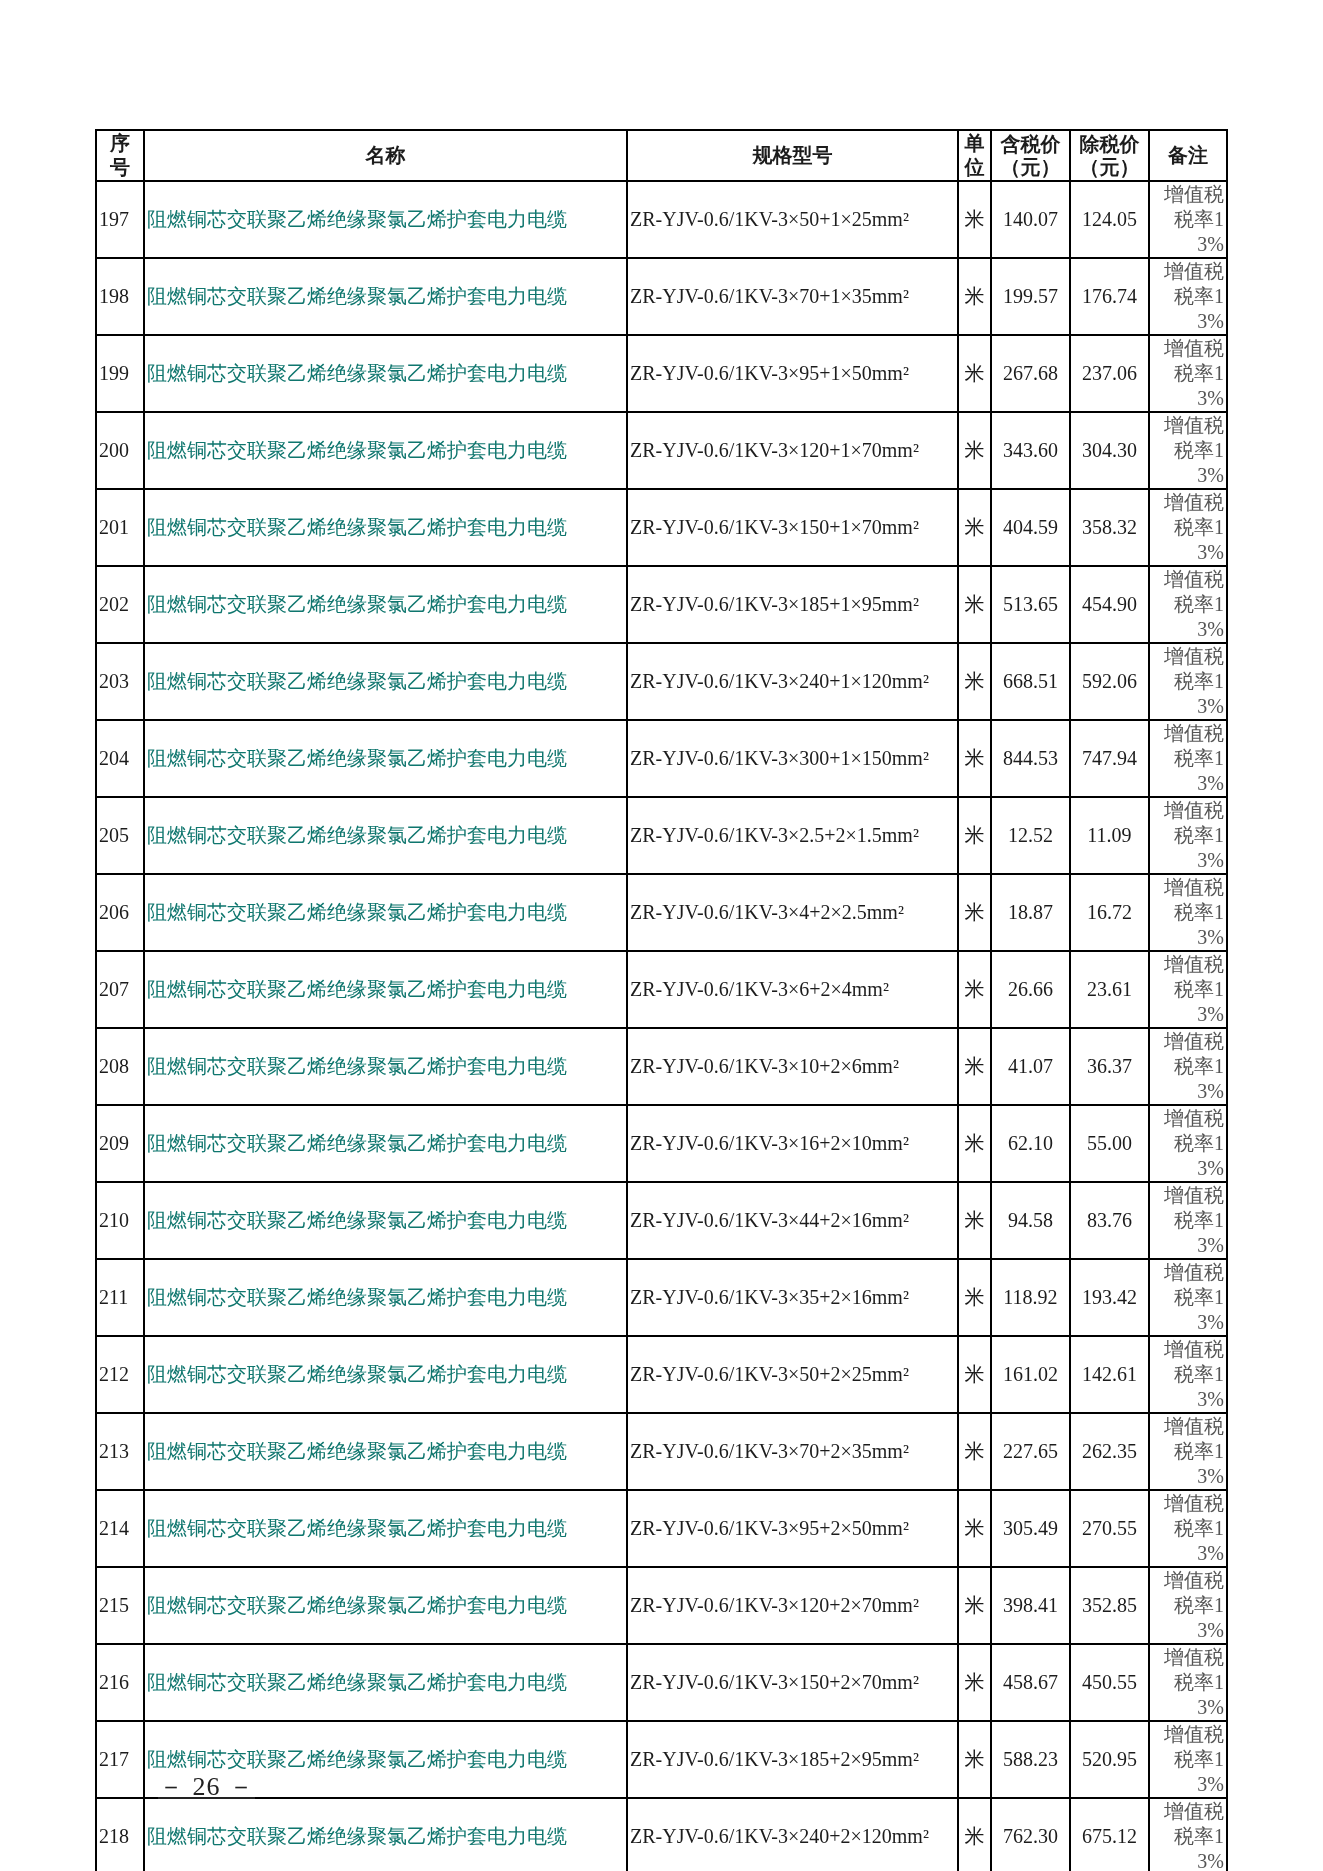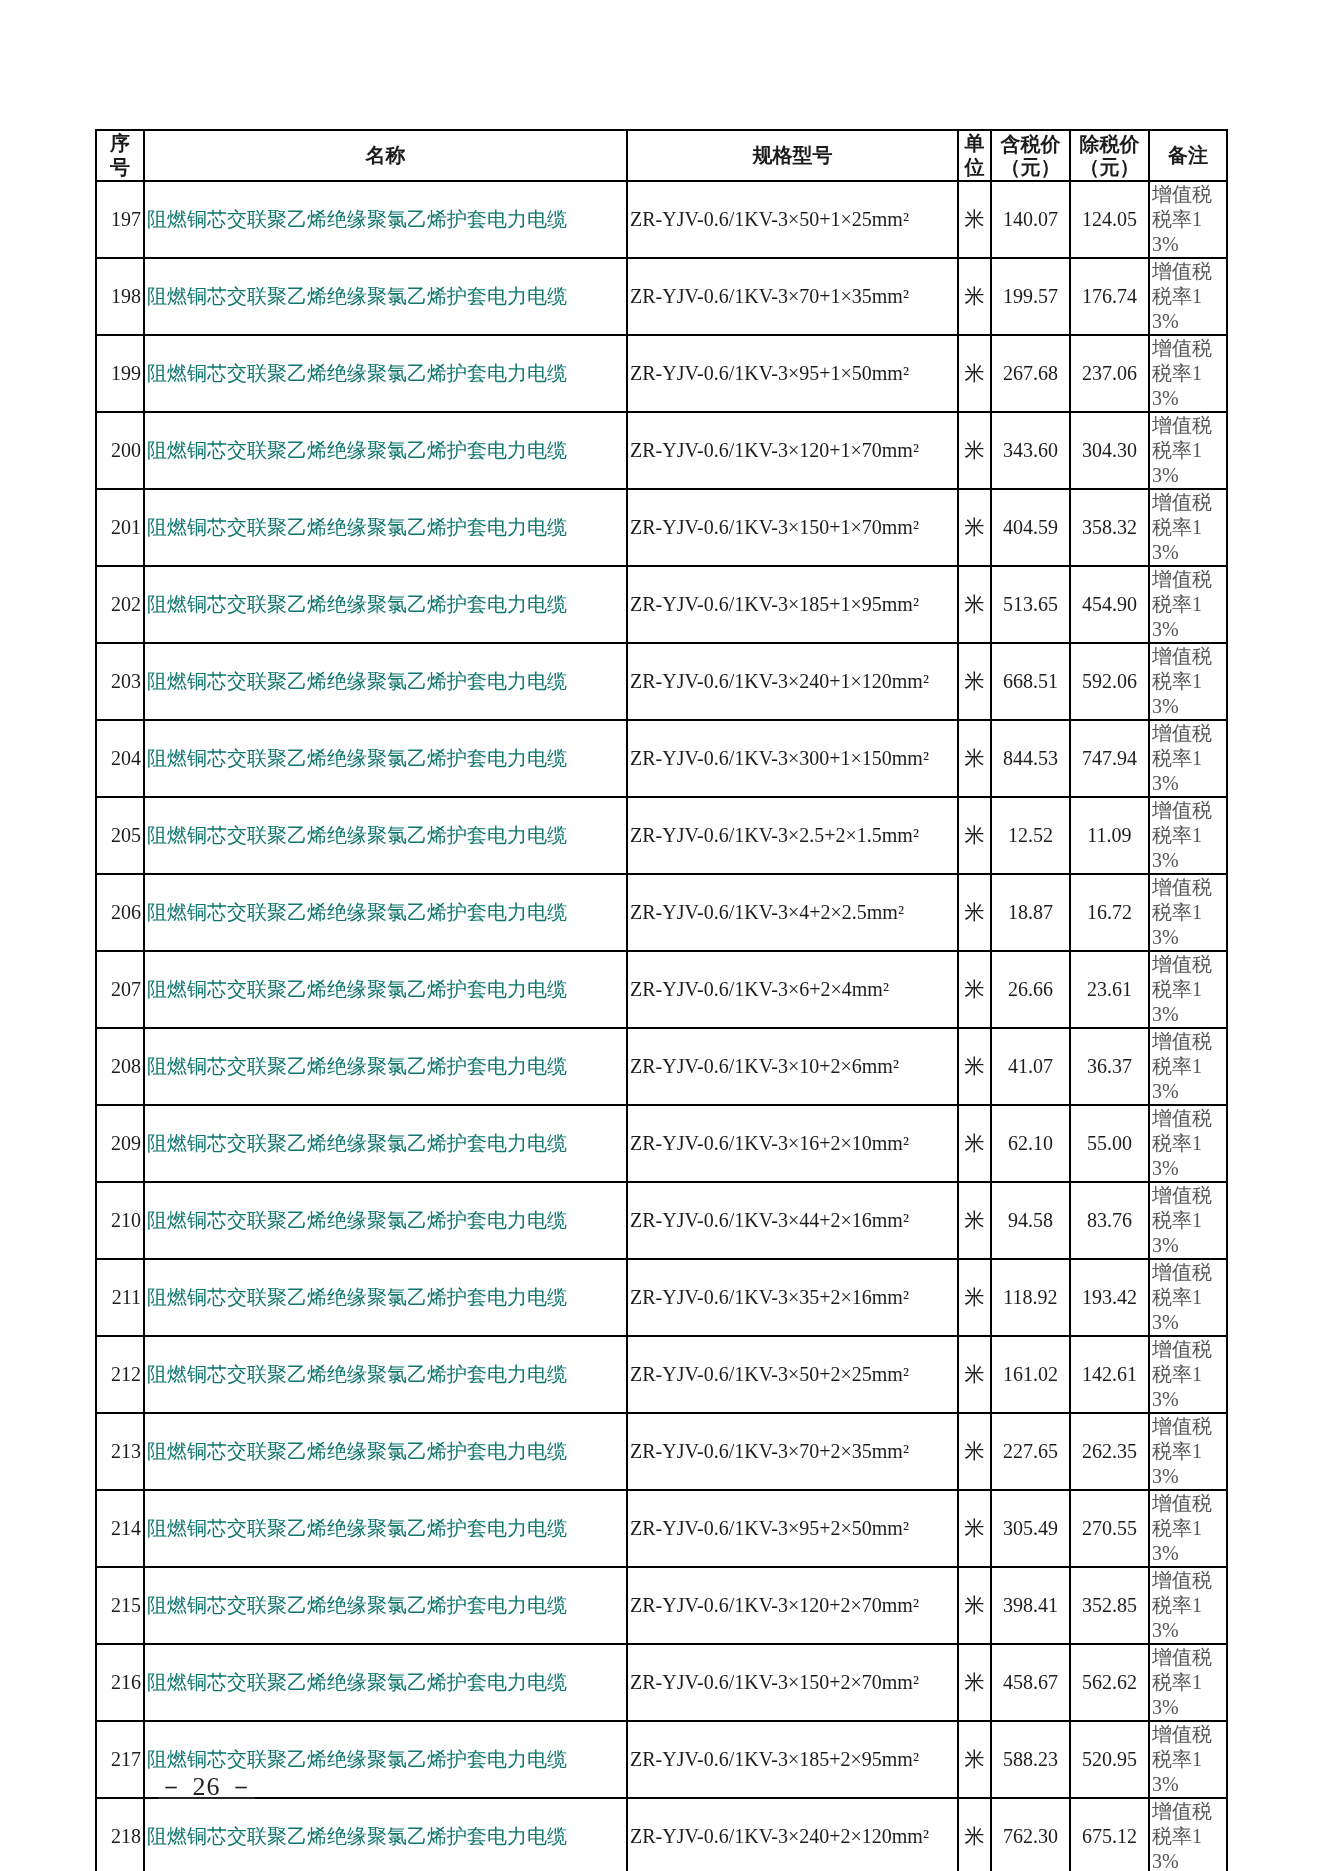--- a/index.html
+++ b/index.html
@@ -40,32 +40,32 @@
     vertical-align:middle;
     padding:0 2px;
   }
   
   .wrap2{
     display:inline-block;
     width:1.12em;
     word-break:break-all;
     line-height:1.18;
   }
-  .cell-serial{text-align:right;}
+  .cell-serial{text-align:left;}
   .cell-name{text-align:left;padding-left:5px;color:#0f766e;}
   .cell-spec{text-align:left;padding-left:6px;}
   .cell-unit{text-align:center;}
   .cell-price-with-tax,.cell-price-without-tax{text-align:center;border-radius:30px;}
   .cell-remark{
     font-size:13px;
     color:#555;
     line-height:1.25;
     white-space:normal !important;
     word-break:break-all;
-    text-align:left;
+    text-align:right;
     padding:1px 2px 1px 3px;
   }
   .page-number{
     position:absolute;
     left:158px;top:1769px;
     font-size:26px;
     letter-spacing:1px;
     color:#222;
     text-decoration:underline;
   }
@@ -267,21 +267,21 @@
           <td class="cell-price-with-tax">398.41</td>
           <td class="cell-price-without-tax">352.85</td>
           <td class="cell-remark">增值税税率13%</td>
         </tr>
         <tr>
           <td class="cell-serial">216</td>
           <td class="cell-name">阻燃铜芯交联聚乙烯绝缘聚氯乙烯护套电力电缆</td>
           <td class="cell-spec">ZR-YJV-0.6/1KV-3×150+2×70mm²</td>
           <td class="cell-unit">米</td>
           <td class="cell-price-with-tax">458.67</td>
-          <td class="cell-price-without-tax">562.62</td>
+          <td class="cell-price-without-tax">450.55</td>
           <td class="cell-remark">增值税税率13%</td>
         </tr>
         <tr>
           <td class="cell-serial">217</td>
           <td class="cell-name">阻燃铜芯交联聚乙烯绝缘聚氯乙烯护套电力电缆</td>
           <td class="cell-spec">ZR-YJV-0.6/1KV-3×185+2×95mm²</td>
           <td class="cell-unit">米</td>
           <td class="cell-price-with-tax">588.23</td>
           <td class="cell-price-without-tax">520.95</td>
           <td class="cell-remark">增值税税率13%</td>

